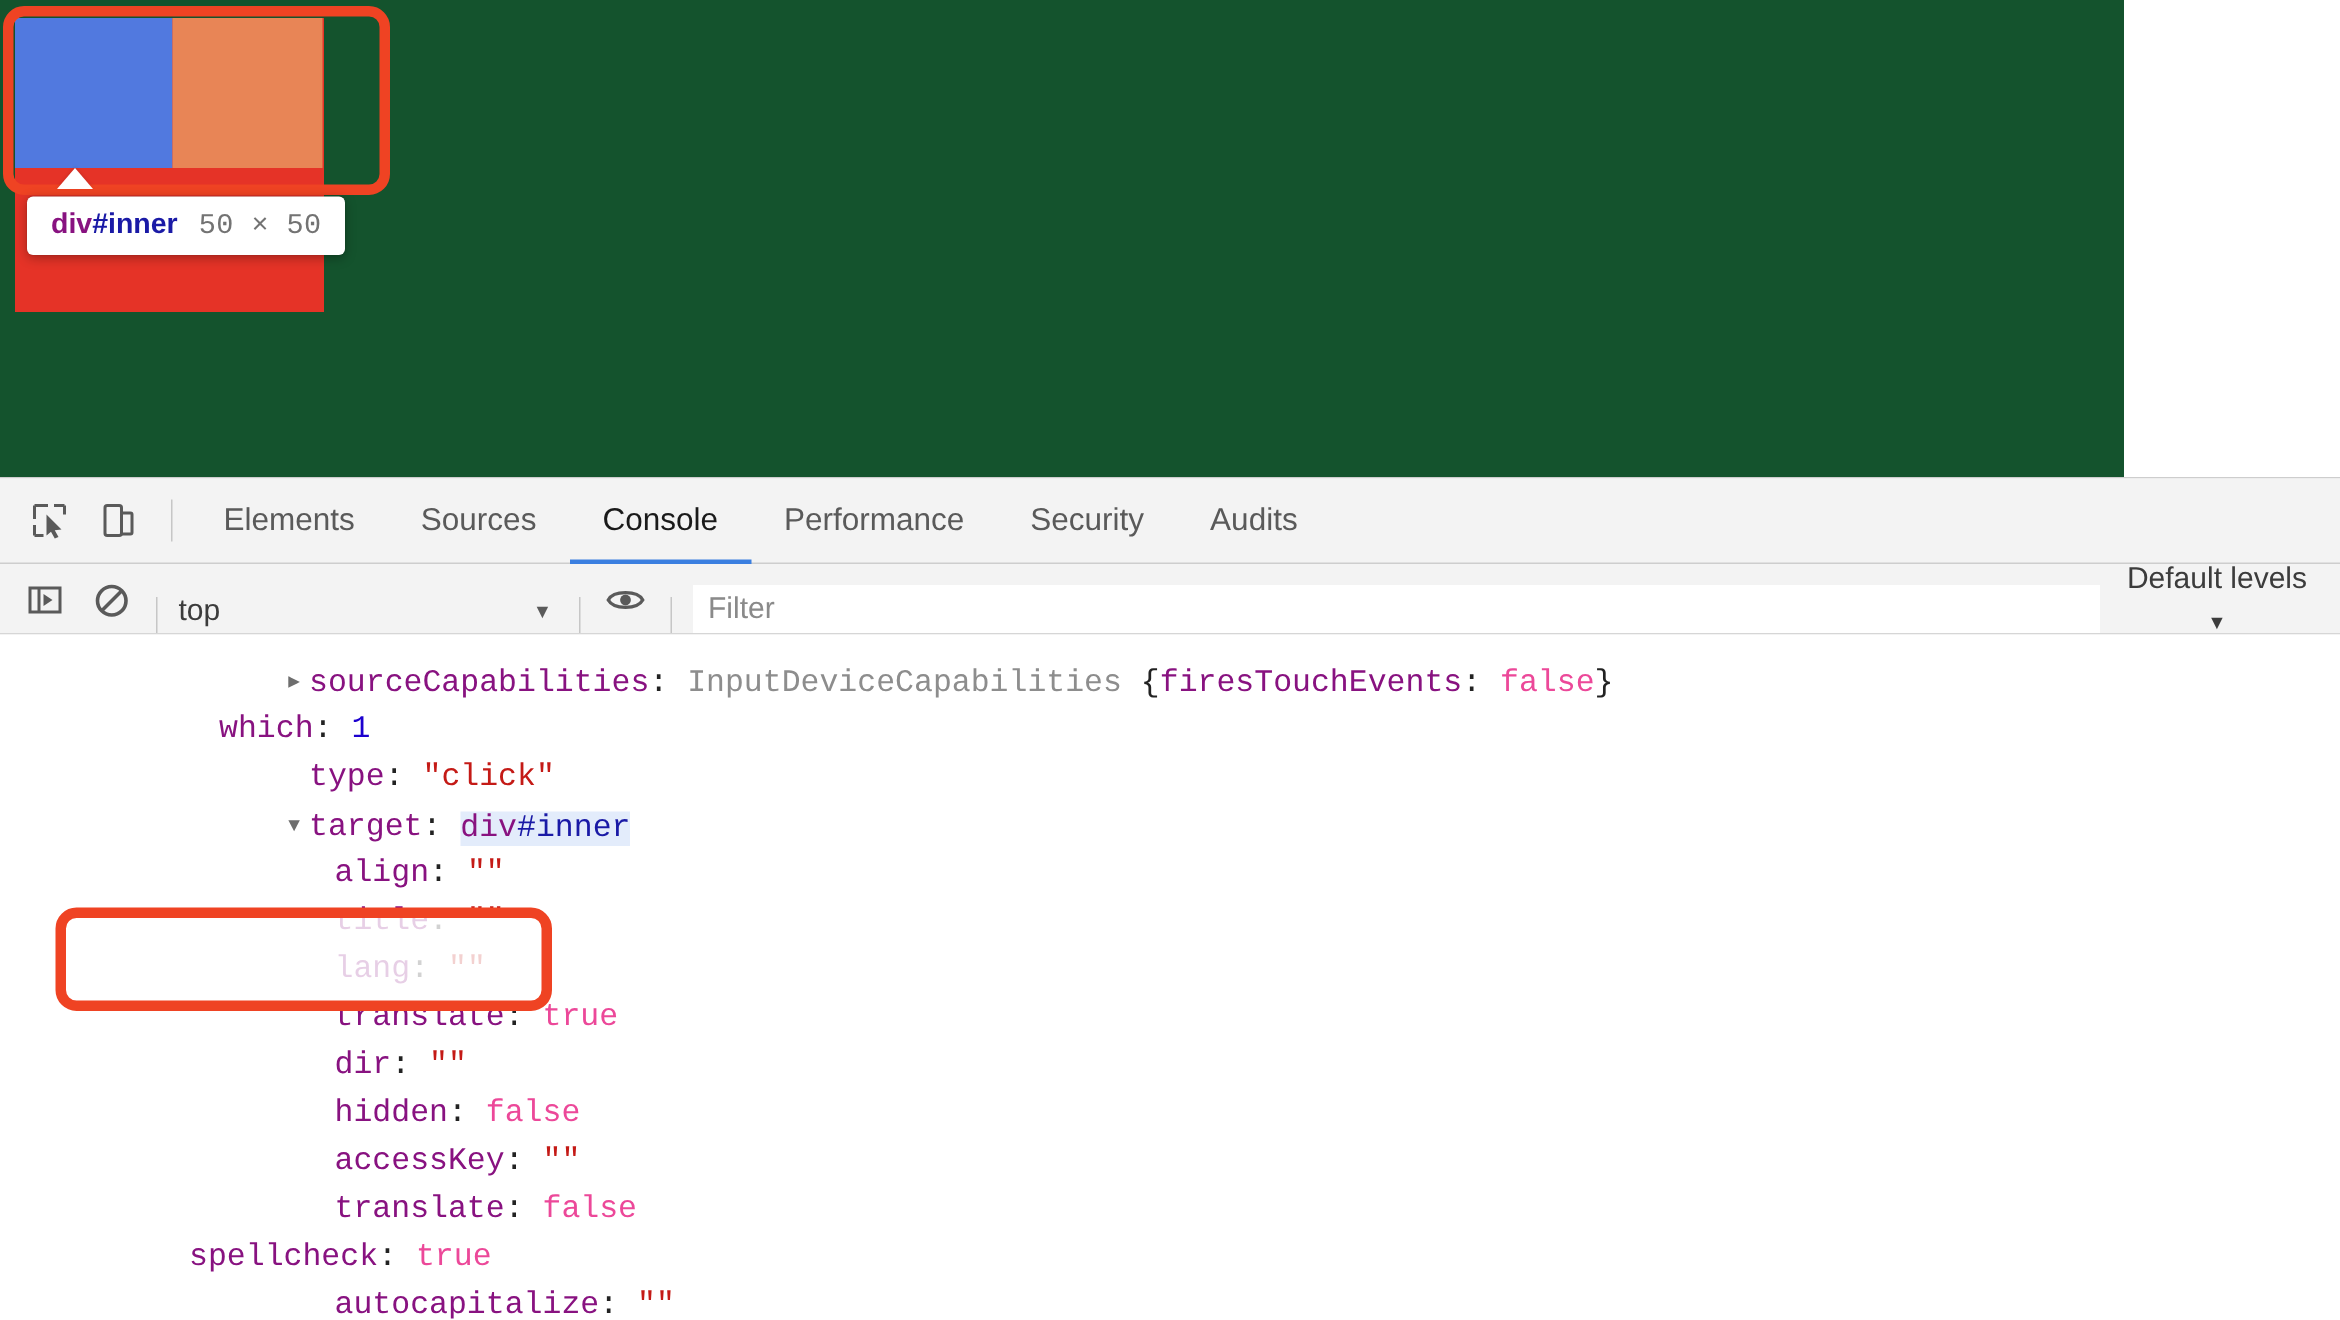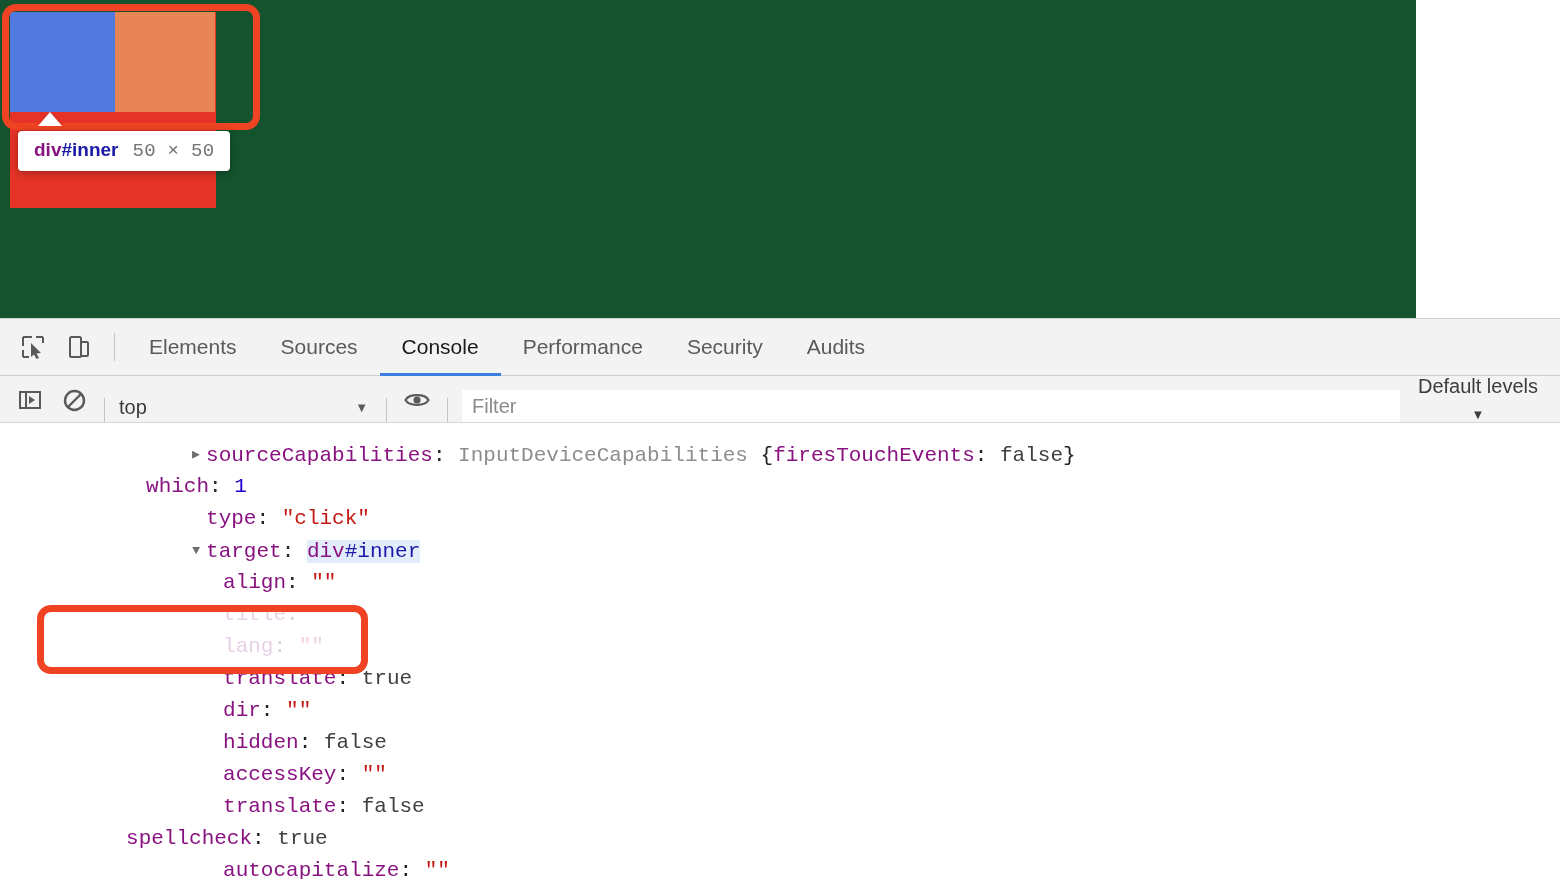--- a/index.html
+++ b/index.html
@@ -164,21 +164,21 @@
     line-height: 32px;
   }
   .cline { position: relative; white-space: pre; height: 32px; }
   .cline .disc {
     display: inline-block; width: 20px; text-align: center;
     color: #6e6e6e; font-size: 13px; vertical-align: middle;
   }
   .prop  { color: #881280; }
   .punct { color: #222222; }
   .num   { color: #1c00cf; }
-  .bool  { color: #404040; }
+  .bool  { color: #ec4899; }
   .str   { color: #c41a16; }
   .cls   { color: #8d8d8d; }
   .node  { }
   .node .n-tag { color: #881280; }
   .node .n-id  { color: #1a1aa6; }
   .node-hl { background: #e3ecfb; }
 
   
   .annot-ring-console {
     position: absolute; left: 37px; top: 182px;

